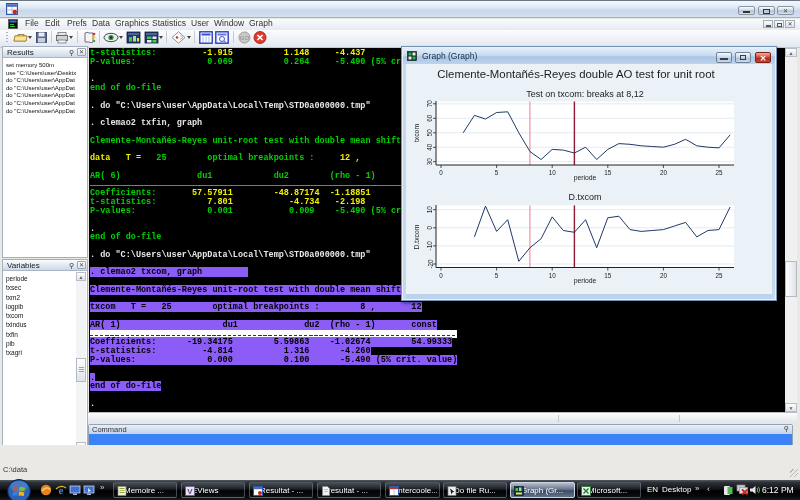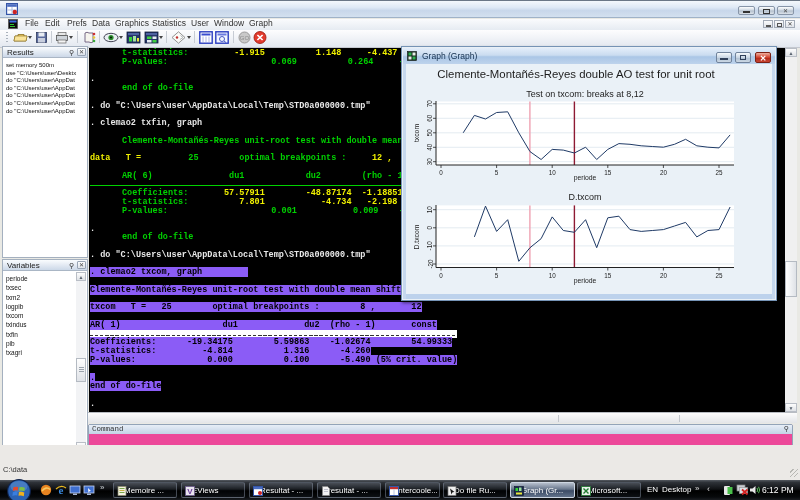--- a/index.html
+++ b/index.html
@@ -24,36 +24,36 @@
 
 .panel { position:absolute; left:2px; width:86px; background:#fff; border:1px solid #a4b0bf; }
 .panelhead { height:11px; background:linear-gradient(#fafcfe,#ccd8e8); border-bottom:1px solid #aab6c5;
   font-size:8px; color:#222; padding-left:4px; line-height:11px; }
 .plist { font-size:6px; color:#111; }
 
 
 #console { position:absolute; left:89px; top:48px; width:696px; height:364px; background:#000; overflow:hidden; }
 #ctext { position:absolute; left:1px; top:1.2px; font-family:"Liberation Mono", monospace;
   font-weight:bold; font-size:8.5px; line-height:8.77px; white-space:pre; }
-.g { color:#00d200;margin-left:32px; } .y { color:#f0f000; } .w { color:#e8e8e8; }
+.g { color:#00d200; } .y { color:#f0f000; } .w { color:#e8e8e8; }
 .s { color:#000; background:#8b5cf6; }
 .sepg { display:inline-block; width:311px; height:8.77px; vertical-align:top;
   background:linear-gradient(rgba(0,0,0,0),rgba(0,0,0,0) 55%, #00d200 55%, #00d200 67%, rgba(0,0,0,0) 67%); }
 .seps { display:inline-block; width:367px; height:8.77px; vertical-align:top; background-color:#fff;
   background-image:repeating-linear-gradient(90deg,#333 0 3.3px,rgba(255,255,255,0) 3.3px 5.1px);
   background-size:100% 1px; background-position:0 5px; background-repeat:no-repeat; }
 
 
 #vsb { position:absolute; left:785px; top:48px; width:12px; height:364px; background:#f0f0f0; }
 
 
 #midband { position:absolute; left:88px; top:412px; width:709px; height:11px;
   background:linear-gradient(#fcfcfc,#e3e5e8); border-top:1px solid #b8bcc2; }
-#cmdpanel { position:absolute; left:88px; top:424px; width:705px; height:36px; background:#ec4899;
-  border:1px solid #93a4b8; border-radius:2px;font-family:Liberation Mono, monospace; }
+#cmdpanel { position:absolute; left:88px; top:424px; width:705px; height:36px; background:#3b82f6;
+  border:1px solid #93a4b8; border-radius:2px; }
 #cmdhead { height:9px; background:linear-gradient(#e7eef7,#c3d3e6); font-size:7.5px; color:#333; padding-left:3px; line-height:9px; }
 #statusbar { position:absolute; left:0; top:445px; width:800px; height:35px; background:#ebe9e6; }
 
 
 #gwin { position:absolute; left:401px; top:46px; width:376px; height:255px;
   background:#e9f0f6; border:1px solid #7593b5; box-shadow:1px 2px 3px rgba(0,0,0,0.5); }
 #gtitle { position:absolute; left:1px; top:1px; right:1px; height:16px;
   background:linear-gradient(#e3eefa 0%, #cadcf0 45%, #aac6e6 55%, #bed3ec 100%); }
 #gtitletext { position:absolute; left:20px; top:4px; font-size:8.5px; color:#14304f; }
 .gbtn { position:absolute; top:5px; width:16px; height:11px; border:1px solid #70839c; border-radius:2px;

